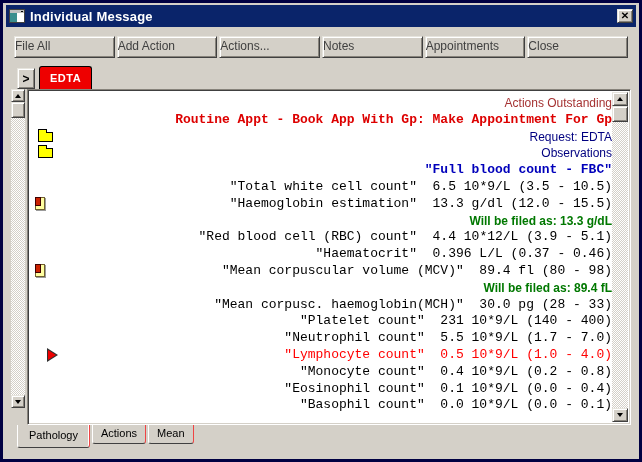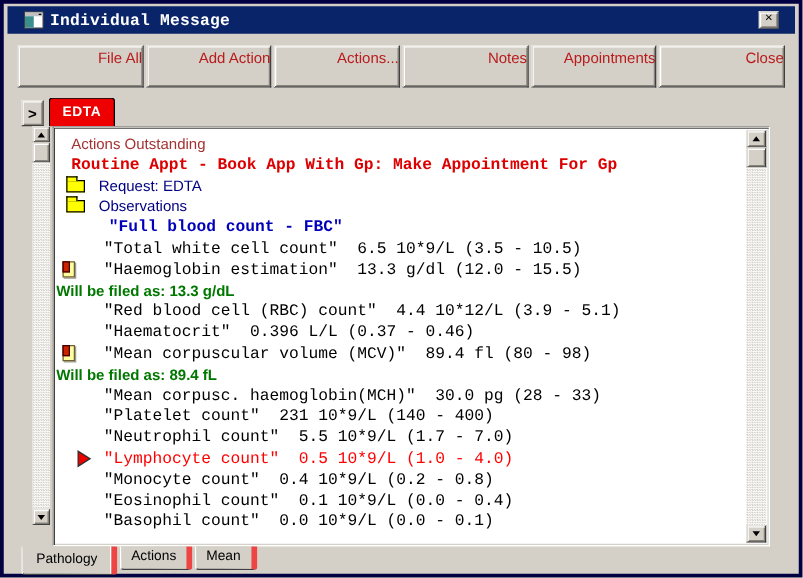--- a/index.html
+++ b/index.html
@@ -8,21 +8,21 @@
   .window {
     position:relative; width:642px; height:462px;
     background:var(--dialog-bg,#d4d0c8);
     border:3px solid #000042;
     padding:2px 3px;
   }
 
   
   .titlebar {
     height:22px; display:flex; align-items:center;
-    background:var(--titlebar,#0a246a); color:#fff; padding:0 13px;font-family:Liberation Mono, monospace;
+    background:var(--titlebar,#0a246a); color:#fff; padding:0 3px;
   }
   .win-icon { width:16px; height:14px; display:inline-block; flex:0 0 auto; }
   .title-text { font-size:13px; font-weight:bold; margin-left:5px; flex:1 1 auto;
     white-space:nowrap; letter-spacing:0.2px; }
   .close-btn {
     width:16px; height:14px; font-size:10px; font-weight:bold; color:#000;
     display:flex; align-items:center; justify-content:center;
     background:var(--dialog-bg,#d4d0c8); cursor:default; line-height:1;
   }
   .raised {
@@ -32,41 +32,41 @@
   }
   .sunken-white {
     border:1px solid; border-color:#87837b #ffffff #ffffff #87837b;
     box-shadow: inset 1px 1px 0 #404040, inset -1px -1px 0 var(--dialog-bg,#d4d0c8);
     background:#ffffff;
   }
 
   
   .toolbar { display:flex; gap:2px; margin:9px 8px 0 8px; }
   .tbtn {
-    flex:1 1 0; height:34px; font-family:"Liberation Sans",sans-serif;
-    font-size:12px; color:#b91c1c; text-align:right; line-height:19px;
+    flex:1 1 0; height:22px; font-family:"Liberation Sans",sans-serif;
+    font-size:12px; color:#404040; text-align:left; line-height:19px;
     white-space:nowrap; overflow:hidden; cursor:default;
   }
 
   
   .tabstrip { display:flex; align-items:flex-end; margin:7px 0 0 11px; height:24px; }
   .expander {
     width:18px; height:21px; font-size:12px; font-weight:bold; color:#000;
     display:flex; align-items:center; justify-content:center; margin-bottom:0;
   }
   .msg-tab {
     margin-left:4px; height:23px; padding:0 10px;
     background:var(--tab-red,#ee0000); color:#fff;
     font-size:11px; font-weight:bold; letter-spacing:0.5px;
     border:1px solid #000; border-bottom:none; border-radius:3px 3px 0 0;
     display:flex; align-items:center;margin-top:43px;
   }
 
   
-  .content { position:relative; margin:0 20px; height:336px; }
+  .content { position:relative; margin:0 5px; height:336px;text-align:right; }
   .left-scroll {
     position:absolute; left:0; top:0; bottom:17px; width:14px;
     display:flex; flex-direction:column;
   }
   .whitebox { position:absolute; left:16px; right:0; top:0; bottom:0; }
   .report-body {
     position:absolute; left:2px; top:2px; right:18px; bottom:2px;
     padding-top:3px; overflow:hidden; white-space:pre;
   }
   .line { position:relative; height:16.8px; line-height:16.8px; }
@@ -111,21 +111,21 @@
   .tri-down { width:0; height:0; border-left:3px solid transparent; border-right:3px solid transparent; border-top:4px solid #000; }
 
   
   .bottom-tabs { position:relative; height:26px; margin-left:11px; }
   .btab {
     position:relative; display:inline-block; vertical-align:top;
     height:19px; padding:2px 8px 0 8px; font-size:11px; color:#000;
     background:var(--dialog-bg,#d4d0c8);
     border:1px solid; border-color:#fff? ; 
     border-top:none;
-    border-left:1px solid #ffffff; border-right:5px solid #ef4444; border-bottom:1px solid #404040;
+    border-left:1px solid #ffffff; border-right:1px solid #ef4444; border-bottom:1px solid #404040;
     border-radius:0 0 3px 3px; margin-right:2px; cursor:default;
   }
   .btab.active { height:23px; padding:4px 11px 0 11px; font-size:11px; z-index:2;
     margin-top:0; box-shadow:-1px 0 0 #fff inset; }
 </style>
 </head>
 <body>
 
 <div class="window">
 

